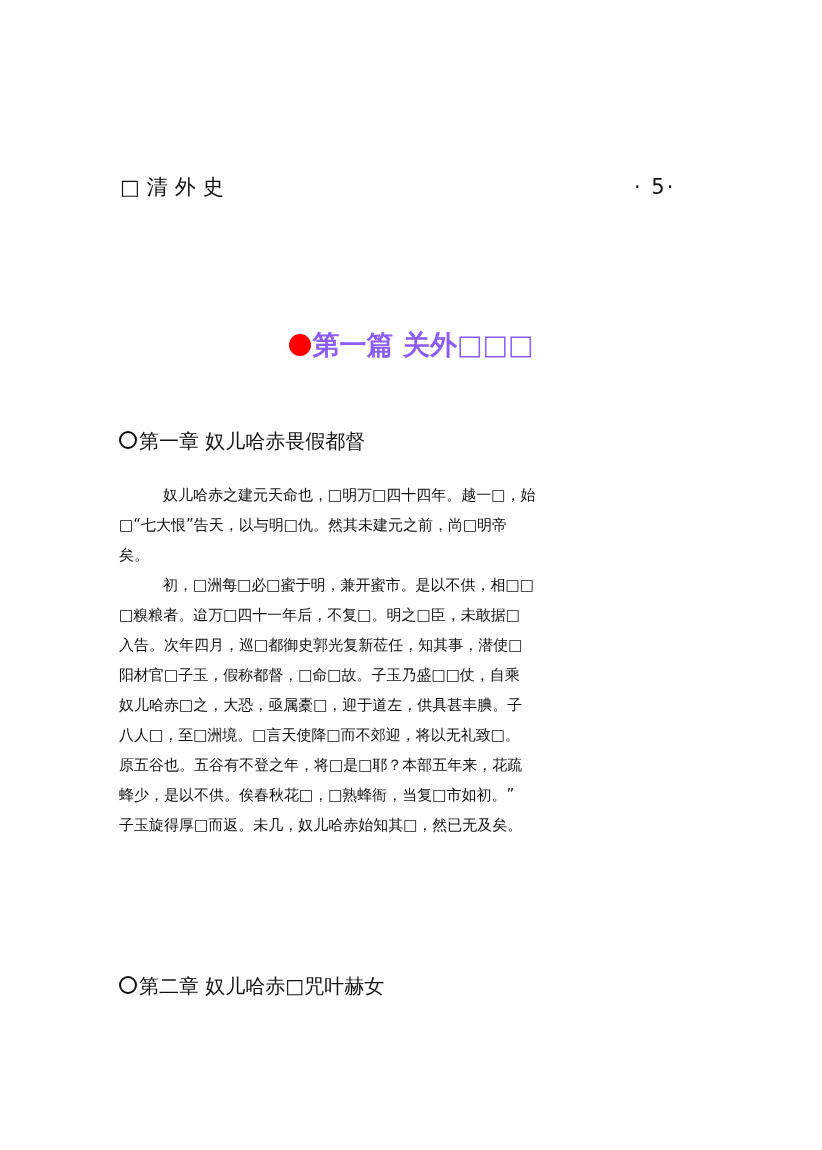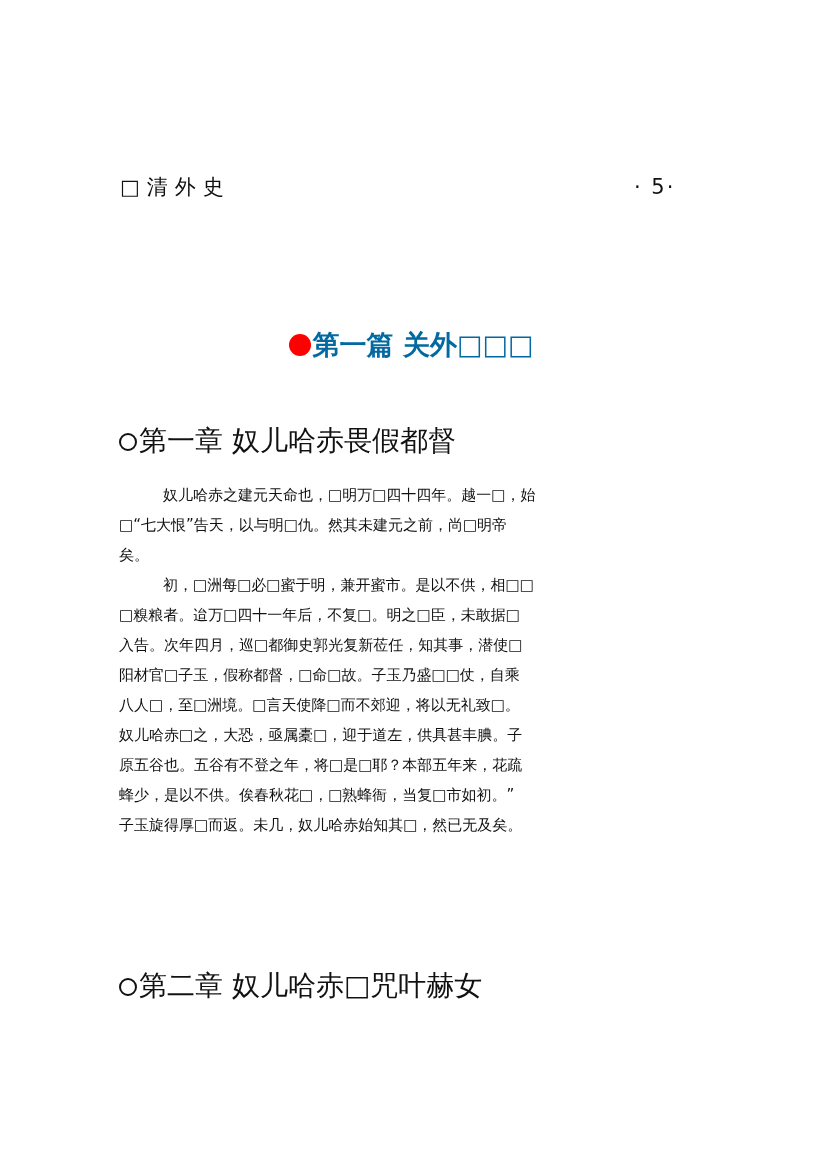--- a/index.html
+++ b/index.html
@@ -1,23 +1,23 @@
 <!DOCTYPE html>
 <html><head>
 <meta charset="utf-8">
 <style>
   html, body { margin: 0; padding: 0; background: #ffffff; }
   body { width: 822px; height: 1150px; position: relative; overflow: hidden;
          font-family: "DejaVu Sans", "Liberation Sans", sans-serif; color: #111111; }
   .page { position: absolute; left: 0; top: 0; width: 822px; height: 1150px; border-radius: 27px; }
   .running-head { position: absolute; left: 120px; top: 173px; font-size: 21px; letter-spacing: 7px; line-height: 28px; }
   .page-num { position: absolute; left: 634px; top: 173px; font-size: 21px; line-height: 28px; letter-spacing: 2px; }
-  .part-title { position: absolute; left: 0; width: 822px; top: 327px; text-align: center; font-size: 27px; line-height: 36px; color: #0369a1; font-weight: bold; }
+  .part-title { position: absolute; left: 0; width: 822px; top: 327px; text-align: center; font-size: 27px; line-height: 36px; color: #8b5cf6; font-weight: bold; }
   .part-title .bullet { display: inline-block; width: 22px; height: 22px; border-radius: 50%; background: #ff0000; vertical-align: -2px; margin-right: 2px; }
-  .chapter { position: absolute; left: 119px; font-size: 28px; line-height: 28px; }
+  .chapter { position: absolute; left: 119px; font-size: 20px; line-height: 28px; }
   .chapter .ring { display: inline-block; width: 14px; height: 14px; border: 2.5px solid #111; border-radius: 50%; vertical-align: -1px; margin-right: 2px; }
   .ch1 { top: 427px; }
   .ch2 { top: 928px; margin-top: 44px; }
   .body-text { position: absolute; left: 119px; top: 480px; width: 600px; font-size: 15px; line-height: 30px; }
   .body-text .line { white-space: nowrap; height: 30px; }
   .body-text .indent { padding-left: 44px; }
 </style>
 </head>
 <body>
 
@@ -35,22 +35,22 @@
   </div>
 
   <div class="body-text">
     <div class="line indent">奴儿哈赤之建元天命也，□明万□四十四年。越一□，始</div>
     <div class="line">□“七大恨”告天，以与明□仇。然其未建元之前，尚□明帝</div>
     <div class="line">矣。</div>
     <div class="line indent">初，□洲每□必□蜜于明，兼开蜜市。是以不供，相□□</div>
     <div class="line">□糗粮者。迨万□四十一年后，不复□。明之□臣，未敢据□</div>
     <div class="line">入告。次年四月，巡□都御史郭光复新莅任，知其事，潜使□</div>
     <div class="line">阳材官□子玉，假称都督，□命□故。子玉乃盛□□仗，自乘</div>
+    <div class="line">奴儿哈赤□之，大恐，亟属橐□，迎于道左，供具甚丰腆。子</div>
     <div class="line">八人□，至□洲境。□言天使降□而不郊迎，将以无礼致□。</div>
-    <div class="line">奴儿哈赤□之，大恐，亟属橐□，迎于道左，供具甚丰腆。子</div>
     <div class="line">原五谷也。五谷有不登之年，将□是□耶？本部五年来，花疏</div>
     <div class="line">蜂少，是以不供。俟春秋花□，□熟蜂衙，当复□市如初。”</div>
     <div class="line">子玉旋得厚□而返。未几，奴儿哈赤始知其□，然已无及矣。</div>
   </div>
 
   <div class="chapter ch2">
     <span class="ring"></span><span>第二章  奴儿哈赤□咒叶赫女</span>
   </div>
 
 </div>

